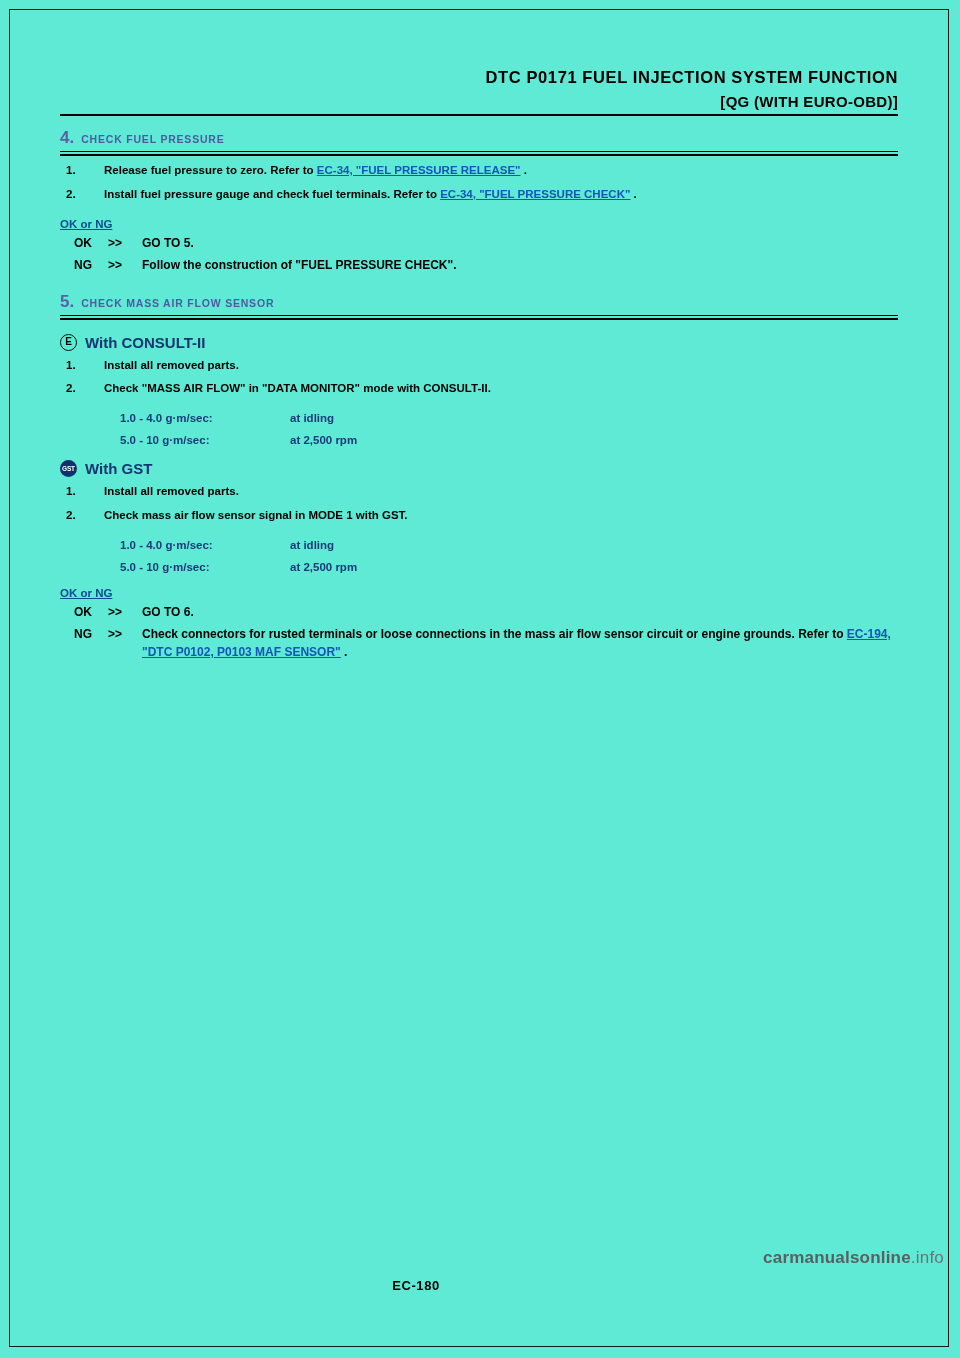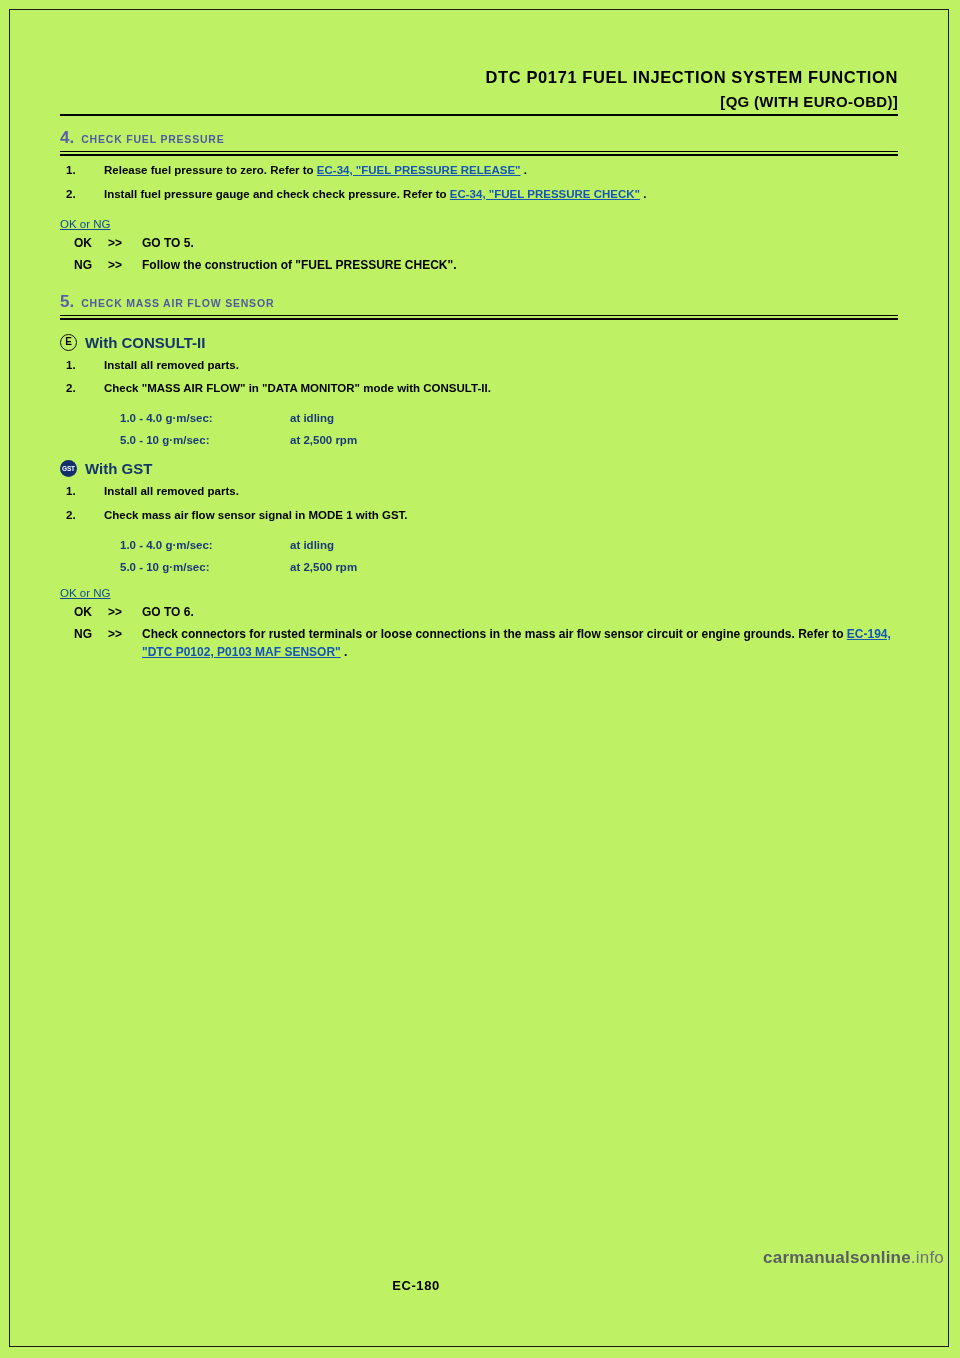--- a/index.html
+++ b/index.html
@@ -9,21 +9,21 @@
   }
   body {
     font-family: "Liberation Sans", sans-serif;
     color: #000000;
   }
   .page {
     position: relative;
     width: 960px;
     height: 1358px;
     margin: 0 auto;
-    background: #bef264;
+    background: #5eead4;
     overflow: hidden;
   }
   .border {
     position: absolute;
     left: 9px;
     top: 9px;
     width: 940px;
     height: 1338px;
     border: 1px solid #1a1a1a;
     box-sizing: border-box;
@@ -131,21 +131,21 @@
     width: 170px;
     flex: 0 0 170px;
   }
   .spec-row .cond {
     flex: 1 1 auto;
   }
   sup { font-size: 8px; vertical-align: super; }
 
   .okng-label {
     font-size: 11.5px;
-    font-weight: normal;
+    font-weight: bold;
     color: #0f4b8f;
     text-decoration: underline;
     margin-top: 14px;
   }
   .result-row {
     display: flex;
     font-size: 12px;
     font-weight: bold;
     margin-top: 4px;
     line-height: 1.5;
@@ -246,21 +246,21 @@
       <div class="rule-thin"></div>
       <div class="rule-thick"></div>
 
       <div class="li">
         <span class="marker">1.</span>
         <span class="body"><span>Release fuel pressure to zero. Refer to </span><a class="doclink" href="#">EC-34, "FUEL PRESSURE RELEASE"</a><span> .</span></span>
       </div>
 
       <div class="li">
         <span class="marker">2.</span>
-        <span class="body"><span>Install fuel pressure gauge and check check pressure. Refer to </span><a class="doclink" href="#">EC-34, "FUEL PRESSURE CHECK"</a><span> .</span></span>
+        <span class="body"><span>Install fuel pressure gauge and check fuel terminals. Refer to </span><a class="doclink" href="#">EC-34, "FUEL PRESSURE CHECK"</a><span> .</span></span>
       </div>
 
 
       <div class="okng-label">OK or NG</div>
 
       <div class="result-row">
         <span class="r-key">OK</span>
         <span class="r-arrow">&gt;&gt;</span>
         <span class="r-text">GO TO 5.</span>
       </div>

